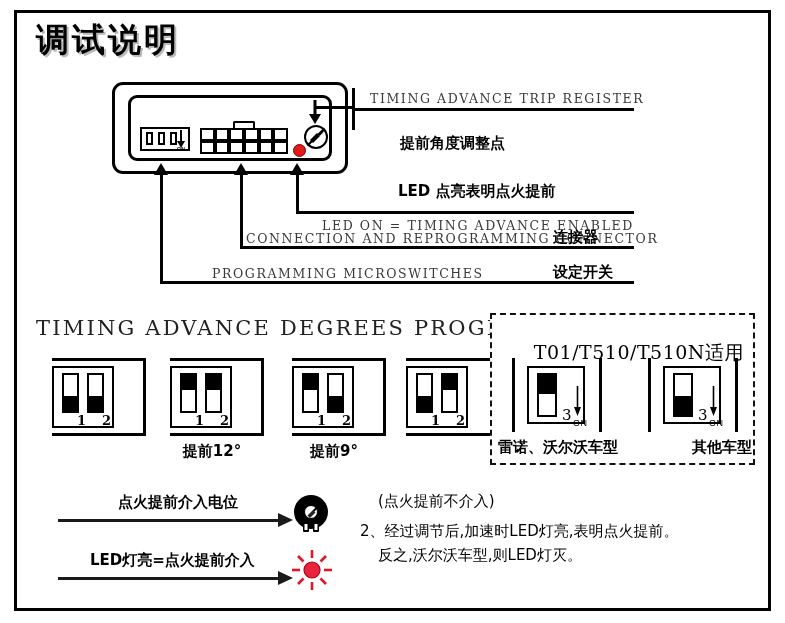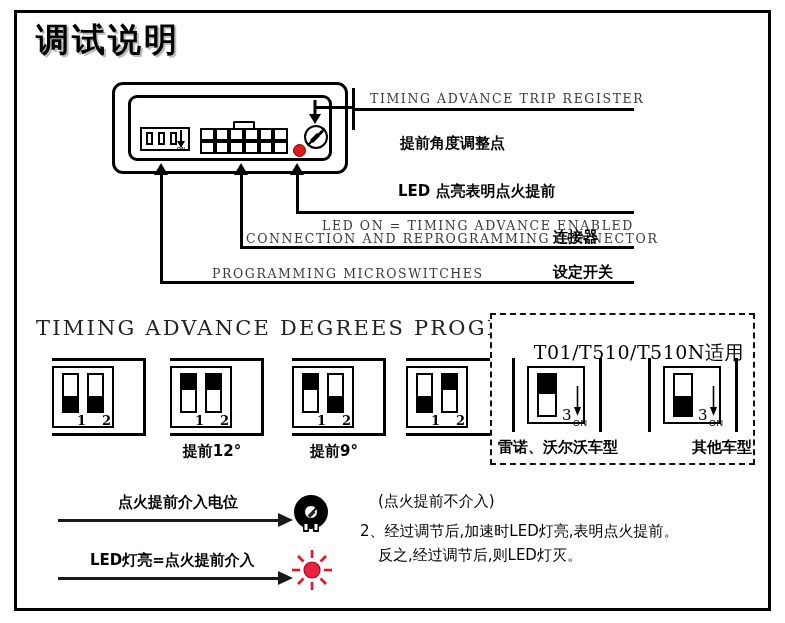--- a/index.html
+++ b/index.html
@@ -337,14 +337,14 @@
     <line x1="12.5" y1="29.5" x2="7" y2="35"></line>
   </g>
   <circle cx="21" cy="21" r="8" fill="#e8243c" stroke="#b00018" stroke-width="1.2"></circle>
 </svg>
 
 <div class="abs" id="notes">
   <div class="note-sub">(点火提前不介入)</div>
   <div class="note" style="margin-top:6px;">
     <span>2、</span><span>经过调节后,加速时LED灯亮,表明点火提前。</span>
   </div>
-  <div class="note-sub">反之,经过调节后,则LED灯灭。</div>
+  <div class="note-sub">反之,沃尔沃车型,则LED灯灭。</div>
 </div>
 
 </body></html>

